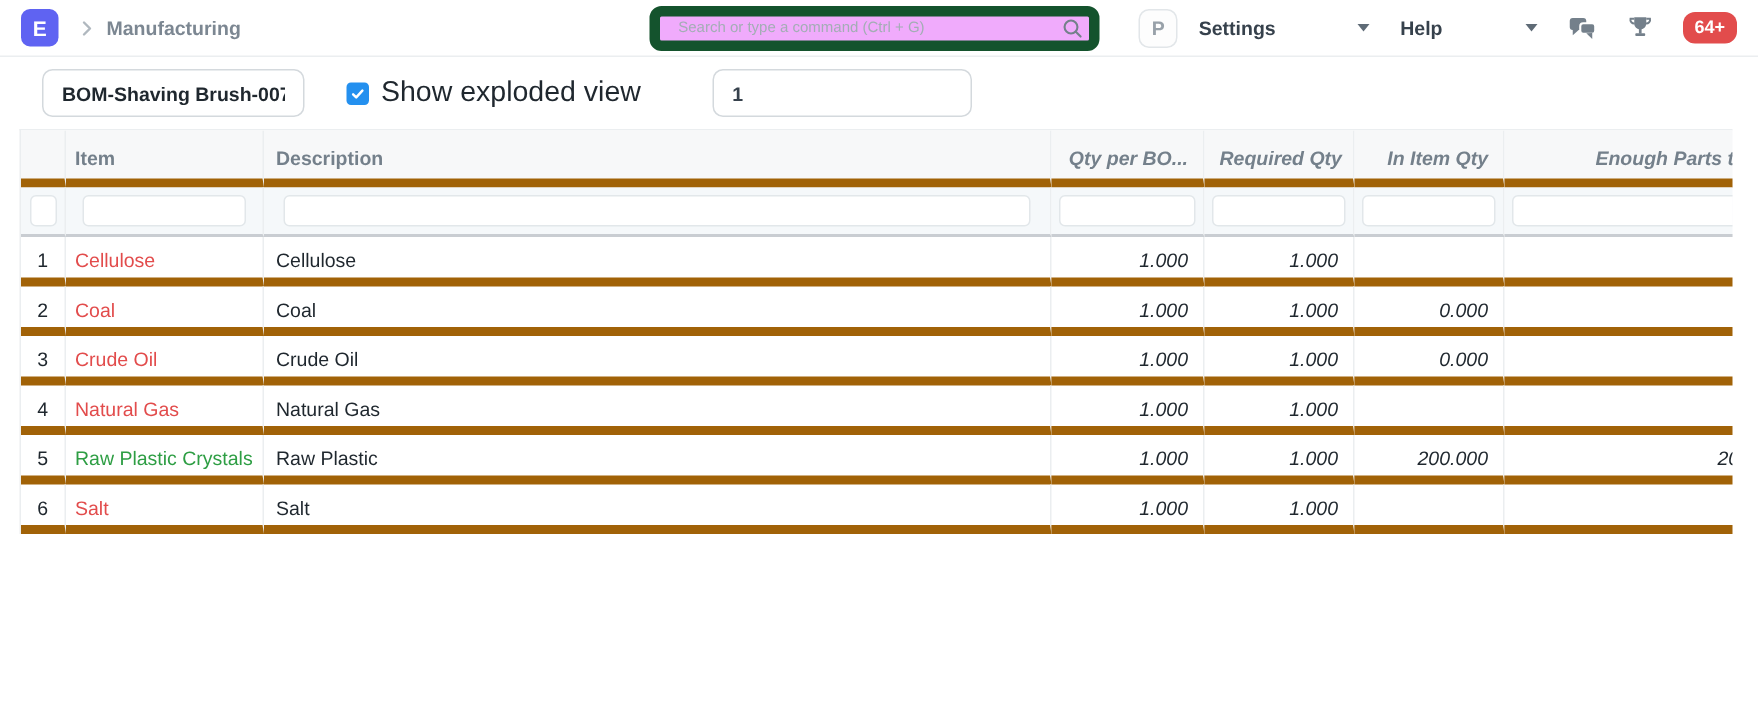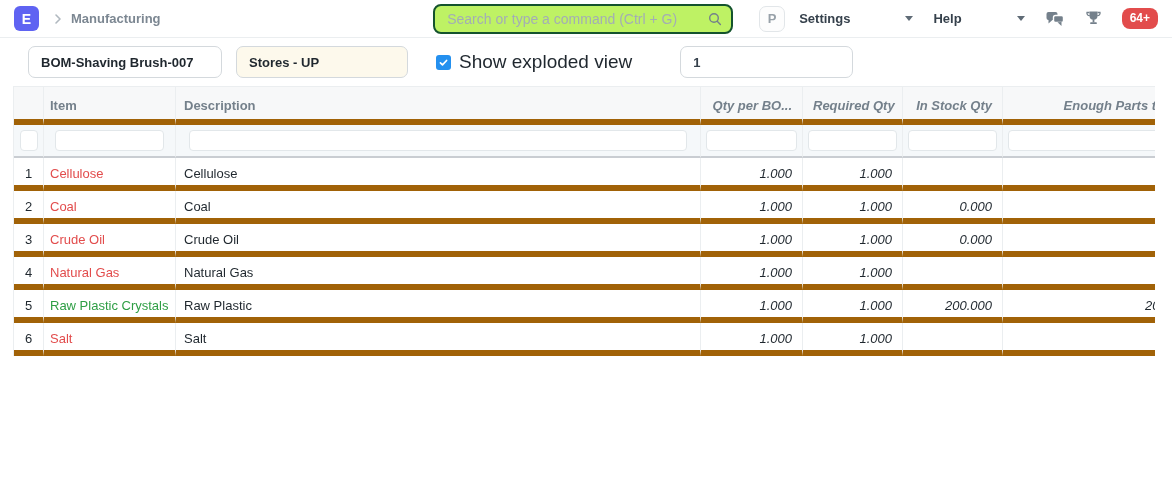--- a/index.html
+++ b/index.html
@@ -20,22 +20,22 @@
   .logo {
     width: 25px; height: 25px; border-radius: 6px; background: #5f63f2;
     color: #fff; font-weight: 700; font-size: 14px;
     display: flex; align-items: center; justify-content: center; cursor: pointer;
   }
   .crumb-chev { margin: 0 6px 0 12px; display:flex; align-items:center; }
   .breadcrumb { color: #7c8792; font-weight: 600; font-size: 13px; cursor: pointer; }
   .nav-spacer { flex: 1; }
   .search-wrap { position: relative; width: 300px; height: 30px; margin-right: 26px; }
   .search-wrap input {
-    width: 100%; height: 100%; border: 2px solid #14532d; border-radius: 8px;
-    background: #bef264; padding: 0 34px 0 12px; font-size: 14px;
+    width: 100%; height: 100%; border: 7px solid #14532d; border-radius: 8px;
+    background: #f0abfc; padding: 0 34px 0 12px; font-size: 10px;
     font-family: "Liberation Sans", sans-serif; color: #36414c; outline: none;
   }
   .search-wrap input::placeholder { color: #a3adb5; }
   .search-icon { position: absolute; right: 10px; top: 7px; }
   .avatar {
     width: 26px; height: 26px; border-radius: 7px; border: 1px solid #e2e6e9;
     background: #fdfdfd; color: #98a1a9; font-weight: 600; font-size: 13px;
     display: flex; align-items: center; justify-content: center; cursor: pointer;
     margin-right: 14px;
   }
@@ -68,21 +68,21 @@
   .btn + .btn { margin-left: 8px; }
   .btn .caret { border-top-color: #1f272e; margin-left: 6px; }
 
   
   .filters { height: 48px; display: flex; align-items: center; padding: 0 14px 0 28px; }
   .filter-input {
     height: 32px; border: 1px solid #d4d9dd; border-radius: 7px; background: #fff;
     font-family: "Liberation Sans", sans-serif; font-size: 13px; font-weight: 600;
     color: #1f272e; padding: 0 12px; outline: none;
   }
-  .f-bom { width: 194px; }
+  .f-bom { width: 175px; }
   .f-warehouse { width: 172px; margin-left: 14px; background: #fdf9ec; }
   .f-check { display: flex; align-items: center; margin-left: 20px; cursor: pointer; }
   .checkbox {
     width: 15px; height: 15px; border-radius: 3px; background: #2490ef;
     display: flex; align-items: center; justify-content: center;
   }
   .f-check span { margin-left: 8px; color: #1f272e; font-size: 19px; }
   .f-qty { width: 173px; margin-left: 48px; color: #36414c; }
 
   
@@ -176,40 +176,39 @@
         <rect x="7.6" y="9.2" width="1.8" height="3.2" fill="#74808b"></rect>
         <rect x="5.2" y="12.2" width="6.6" height="1.8" rx="0.6" fill="#74808b"></rect>
       </svg>
     </div>
     <div class="badge">64+</div>
   </div>
 
 
   <div class="filters">
     <input class="filter-input f-bom" value="BOM-Shaving Brush-007" style="">
-    <input class="filter-input f-warehouse" value="Stores - UP" style="">
     <div class="f-check">
       <span class="checkbox">
         <svg width="11" height="11" viewBox="0 0 16 16">
             <path d="M3.5 8.5l3 3 6-6.5" fill="none" stroke="#fff" stroke-width="2.4" stroke-linecap="round" stroke-linejoin="round"></path>
           </svg>
       </span>
       <span>Show exploded view</span>
     </div>
     <input class="filter-input f-qty" value="1" style="">
   </div>
 
   <div class="dt-wrap">
     <div class="dt-row dt-header">
       <div class="c c-idx"></div>
       <div class="c c-item">Item</div>
       <div class="c c-desc">Description</div>
       <div class="c c-num c-qty">Qty per BO...</div>
       <div class="c c-num c-req">Required Qty</div>
-      <div class="c c-num c-stock">In Stock Qty</div>
+      <div class="c c-num c-stock">In Item Qty</div>
       <div class="c c-num c-enough">Enough Parts to</div>
     </div>
     <div class="dt-row dt-filter">
       <div class="c c-idx">
           <input style="">
         </div>
       <div class="c c-item">
           <input style="">
         </div>
       <div class="c c-desc">

